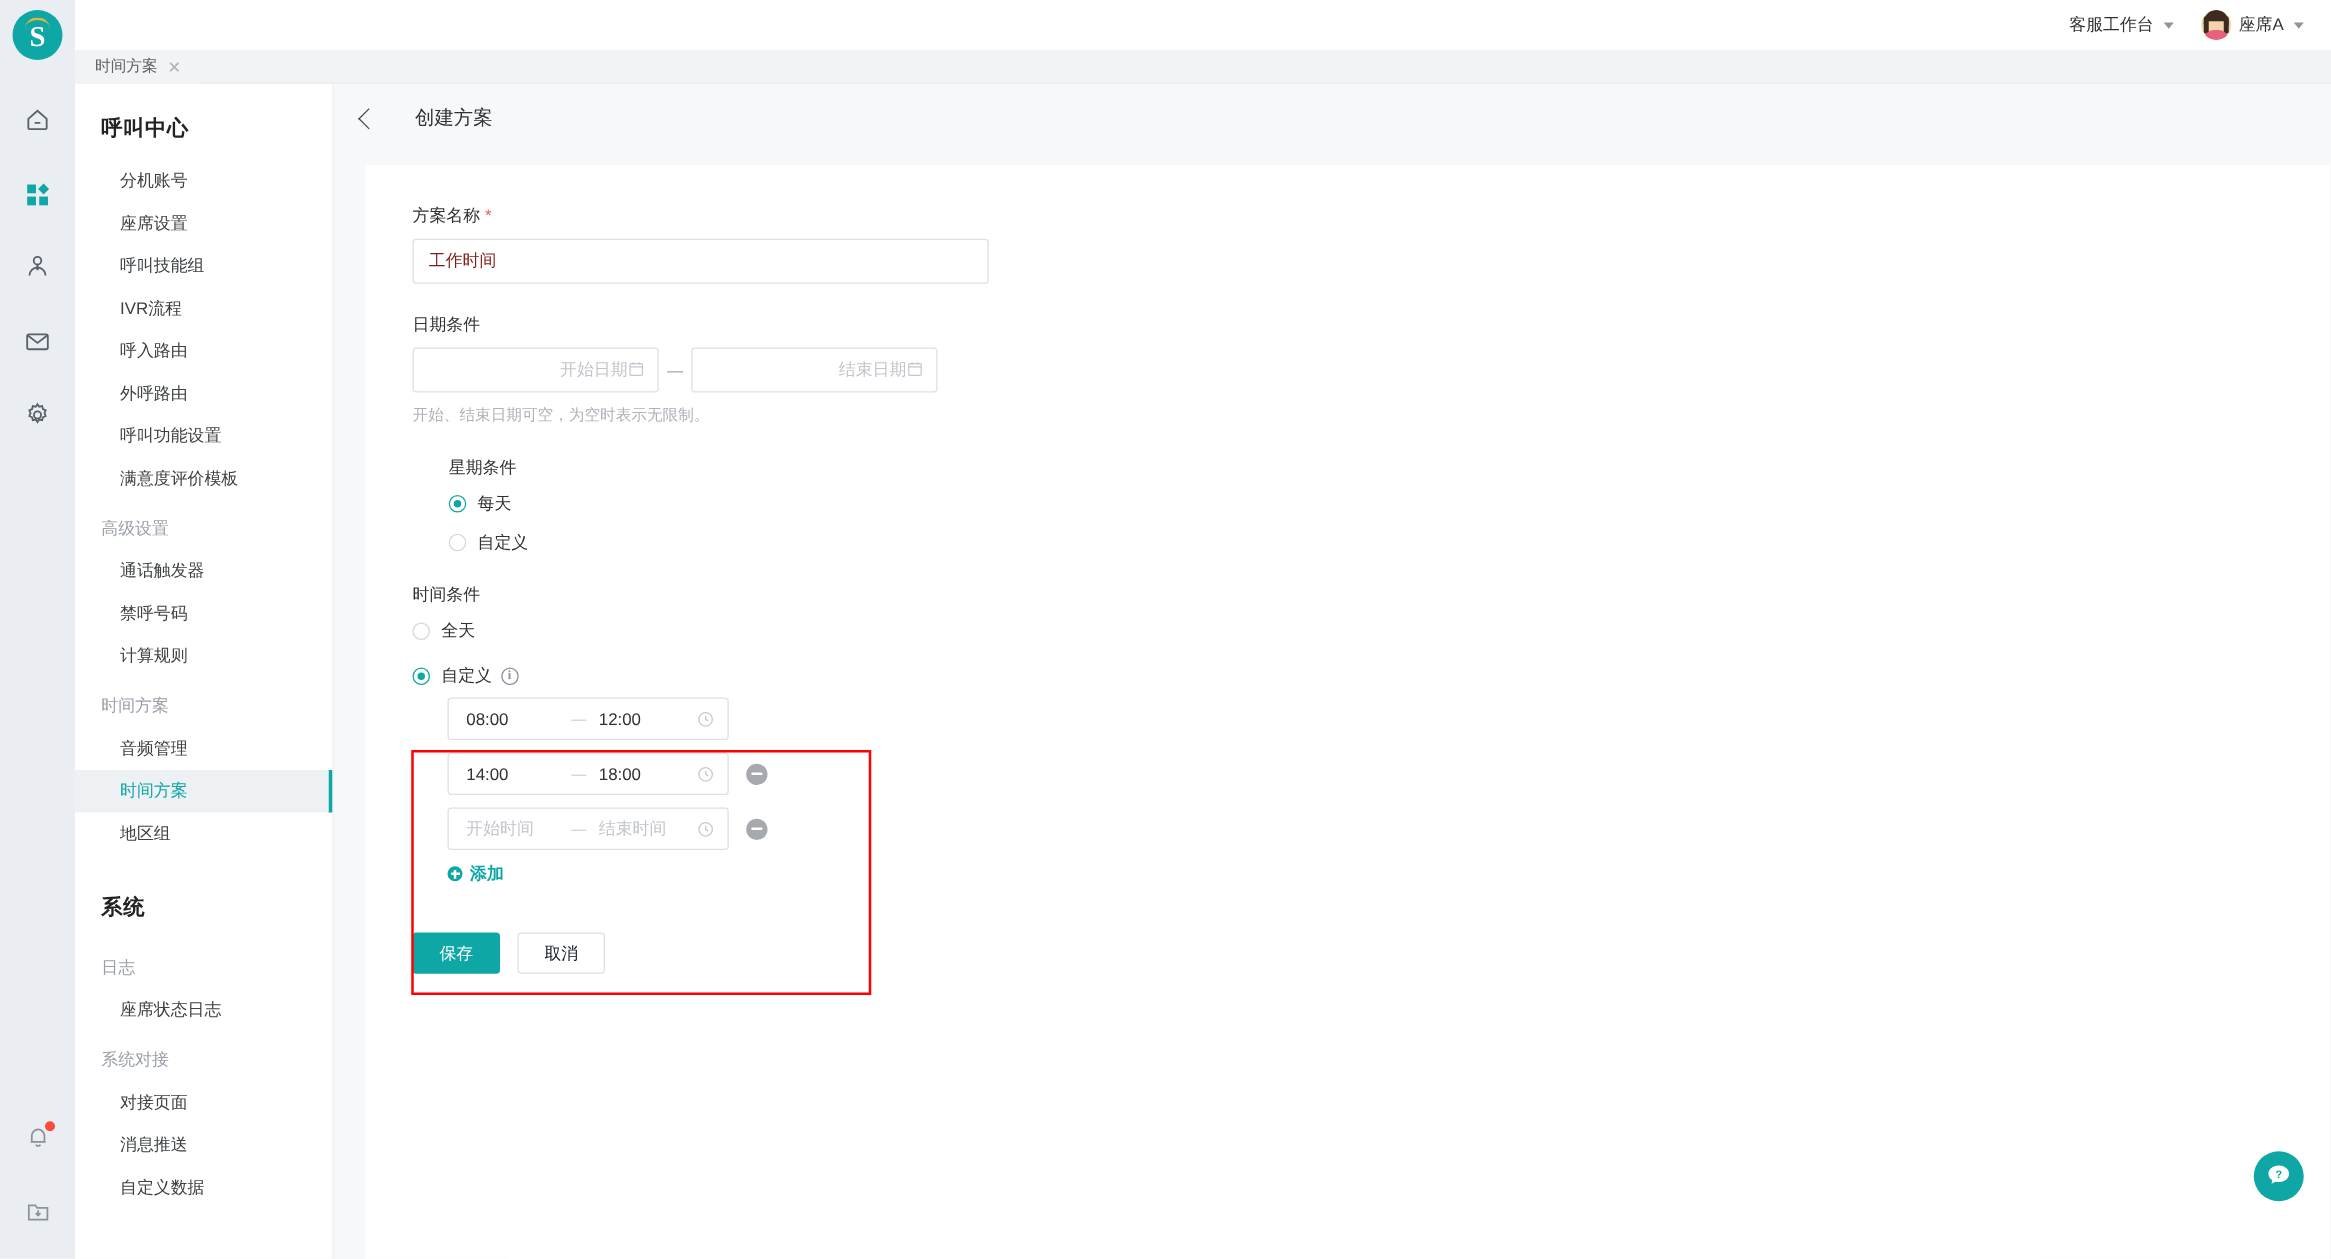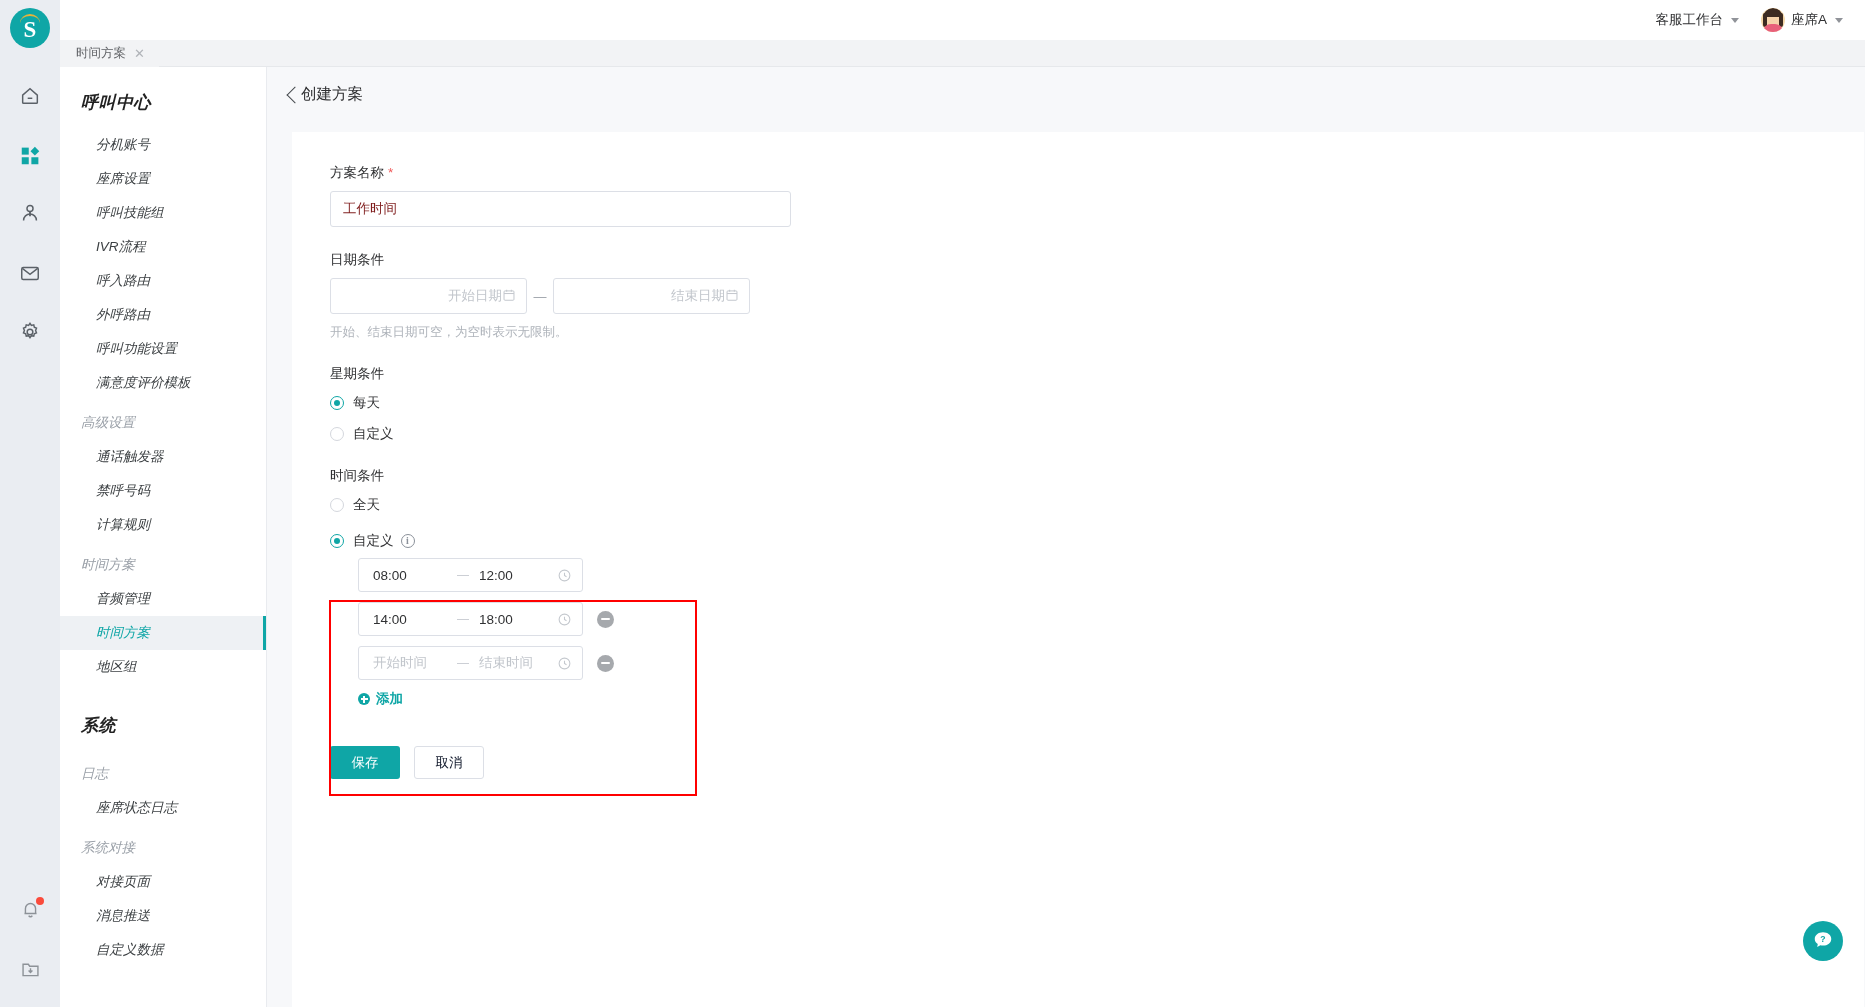--- a/index.html
+++ b/index.html
@@ -103,21 +103,20 @@
   }
   .tab-close { color: #b0b3b8; font-size: 13px; line-height: 1; }
 
   
   .menu {
     position: absolute; left: 60px; top: 67px;
     width: 207px; height: 940px;
     background: #fff;
     border-right: 1px solid #e9ebef;
     overflow: hidden;
-    font-style: italic;
   }
   .menu-title {
     font-size: 17px; font-weight: 700; color: #222;
     padding: 24px 0 14px 21px;
     letter-spacing: .5px;
   }
   .menu-title.sub { padding-top: 30px; }
   .menu-group {
     font-size: 13.5px; color: #9aa0a8;
     padding: 14px 0 8px 21px;
@@ -139,21 +138,21 @@
   }
 
   
   .main {
     position: absolute; left: 268px; top: 67px;
     width: 1597px; height: 940px;
     background: #f7f8fa;
   }
   .page-head {
     height: 55px; display: flex; align-items: center;
-    padding-left: 21px; gap: 0;
+    padding-left: 21px; gap: 31px;
     background: #f7f8fa;
   }
   .back-chevron {
     width: 12px; height: 12px;
     border-left: 1.8px solid #44484c;
     border-bottom: 1.8px solid #44484c;
     transform: rotate(45deg);
     cursor: pointer;
   }
   .page-title { font-size: 15.5px; color: #303133; }
@@ -490,21 +489,21 @@
                 <svg width="14" height="14" viewBox="0 0 24 24" fill="none" stroke="#c2c6cc" stroke-width="1.7">
                   <rect x="3.5" y="5" width="17" height="16" rx="1.6"></rect>
                   <path d="M3.5 9.5 H20.5 M8 3 v3.4 M16 3 v3.4"></path>
                 </svg>
               </span>
             </div>
           </div>
           <div class="hint">开始、结束日期可空，为空时表示无限制。</div>
         </div>
 
-        <div class="block" style="margin-bottom:18px;">
+        <div class="block" style="margin-bottom:18px;margin-left:29px;">
           <div class="field-label" style="margin-bottom:4px;">星期条件</div>
           <div class="radio-row">
             <span class="radio on"></span>
             <span class="radio-label">每天</span>
           </div>
           <div class="radio-row">
             <span class="radio"></span>
             <span class="radio-label">自定义</span>
           </div>
         </div>

